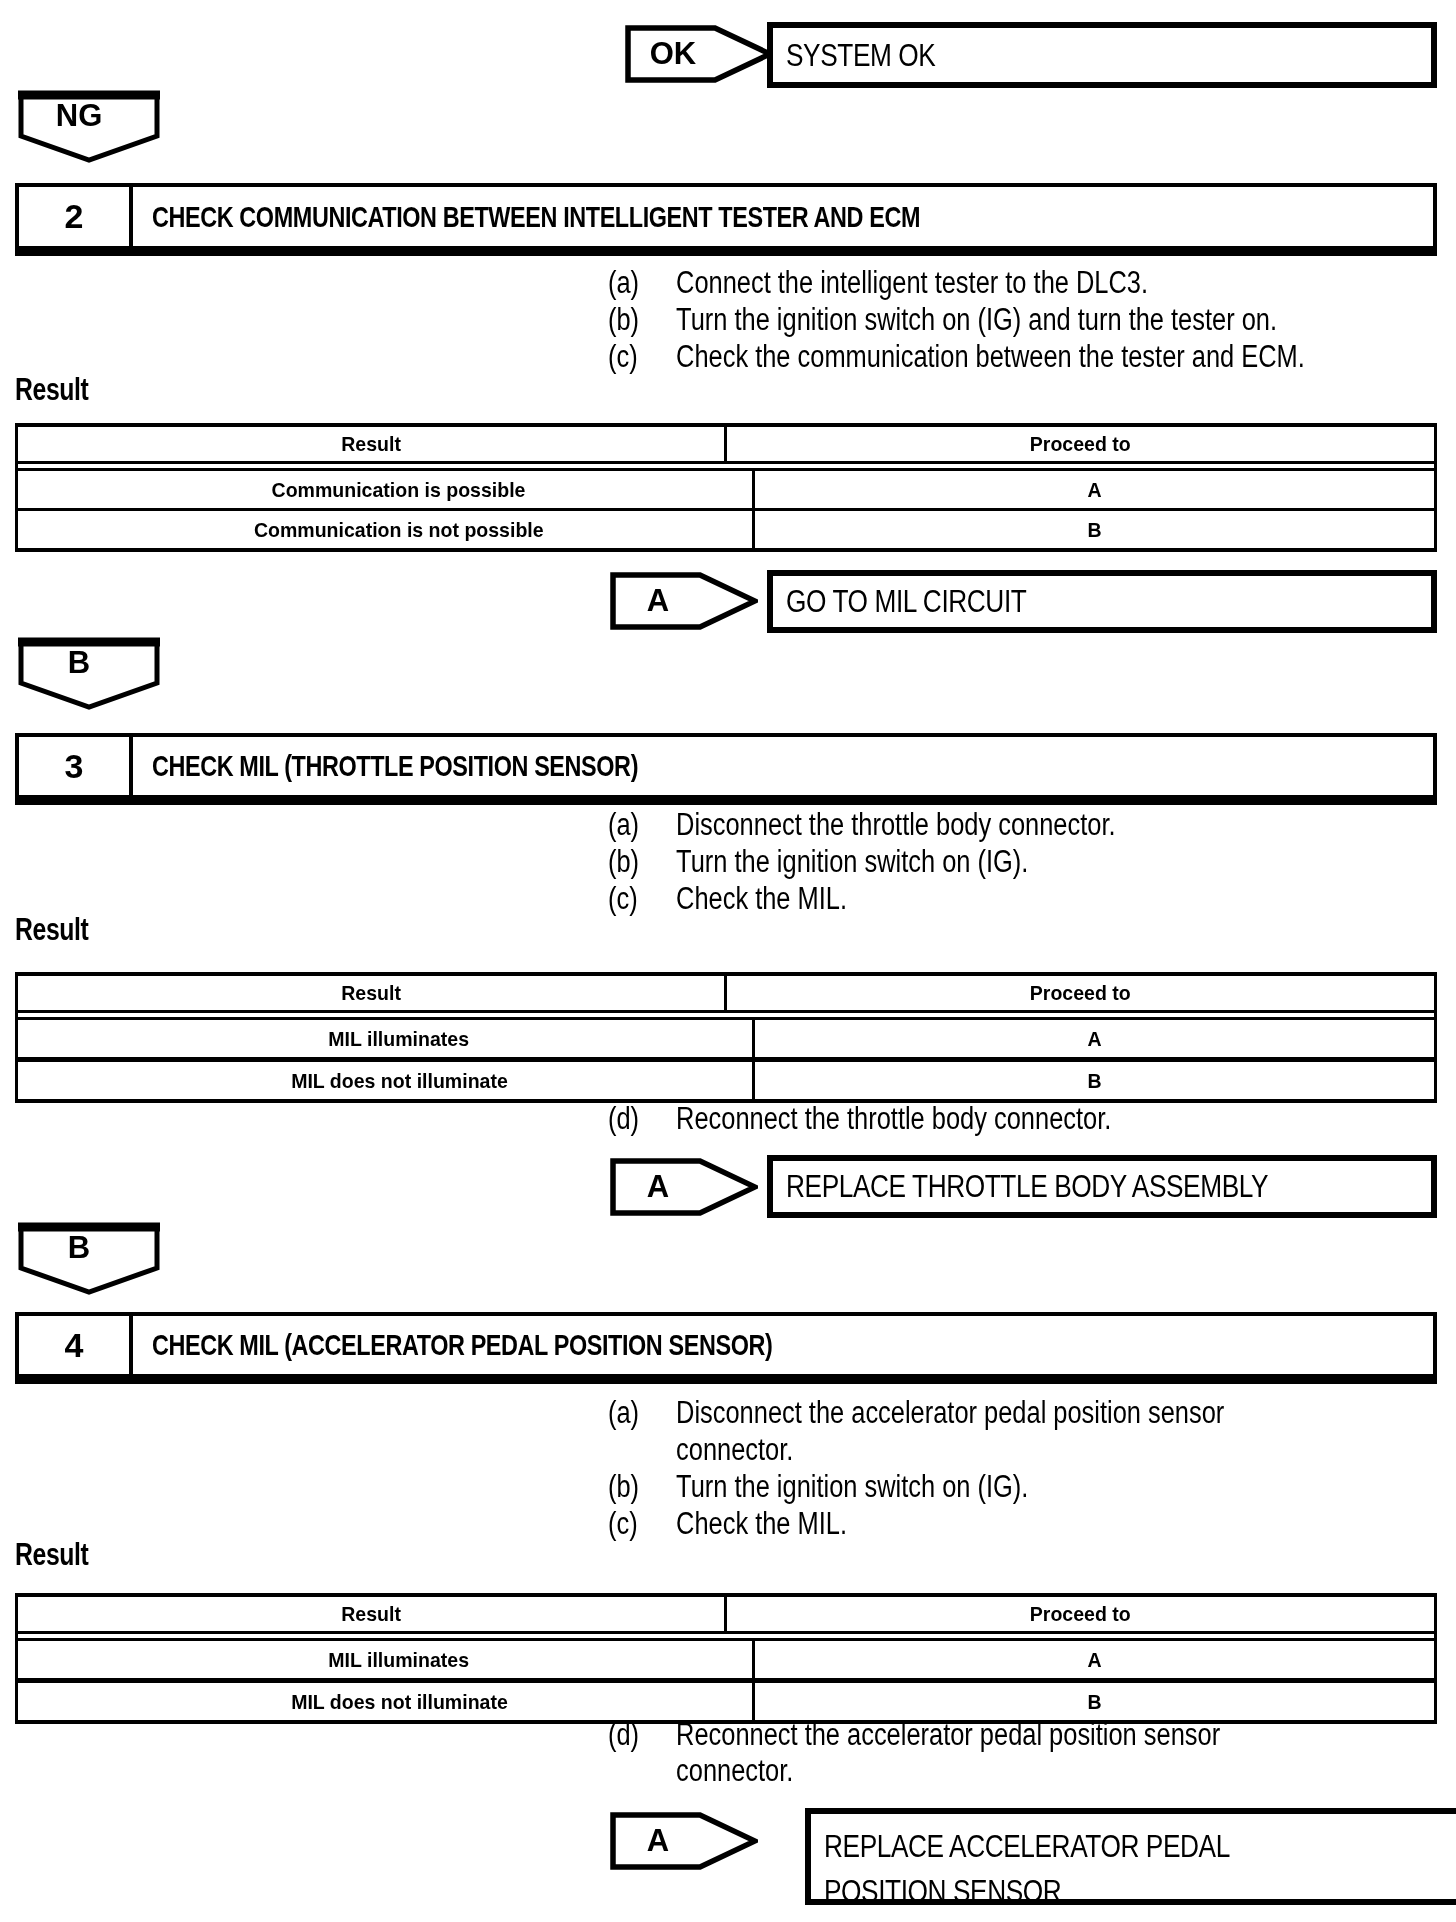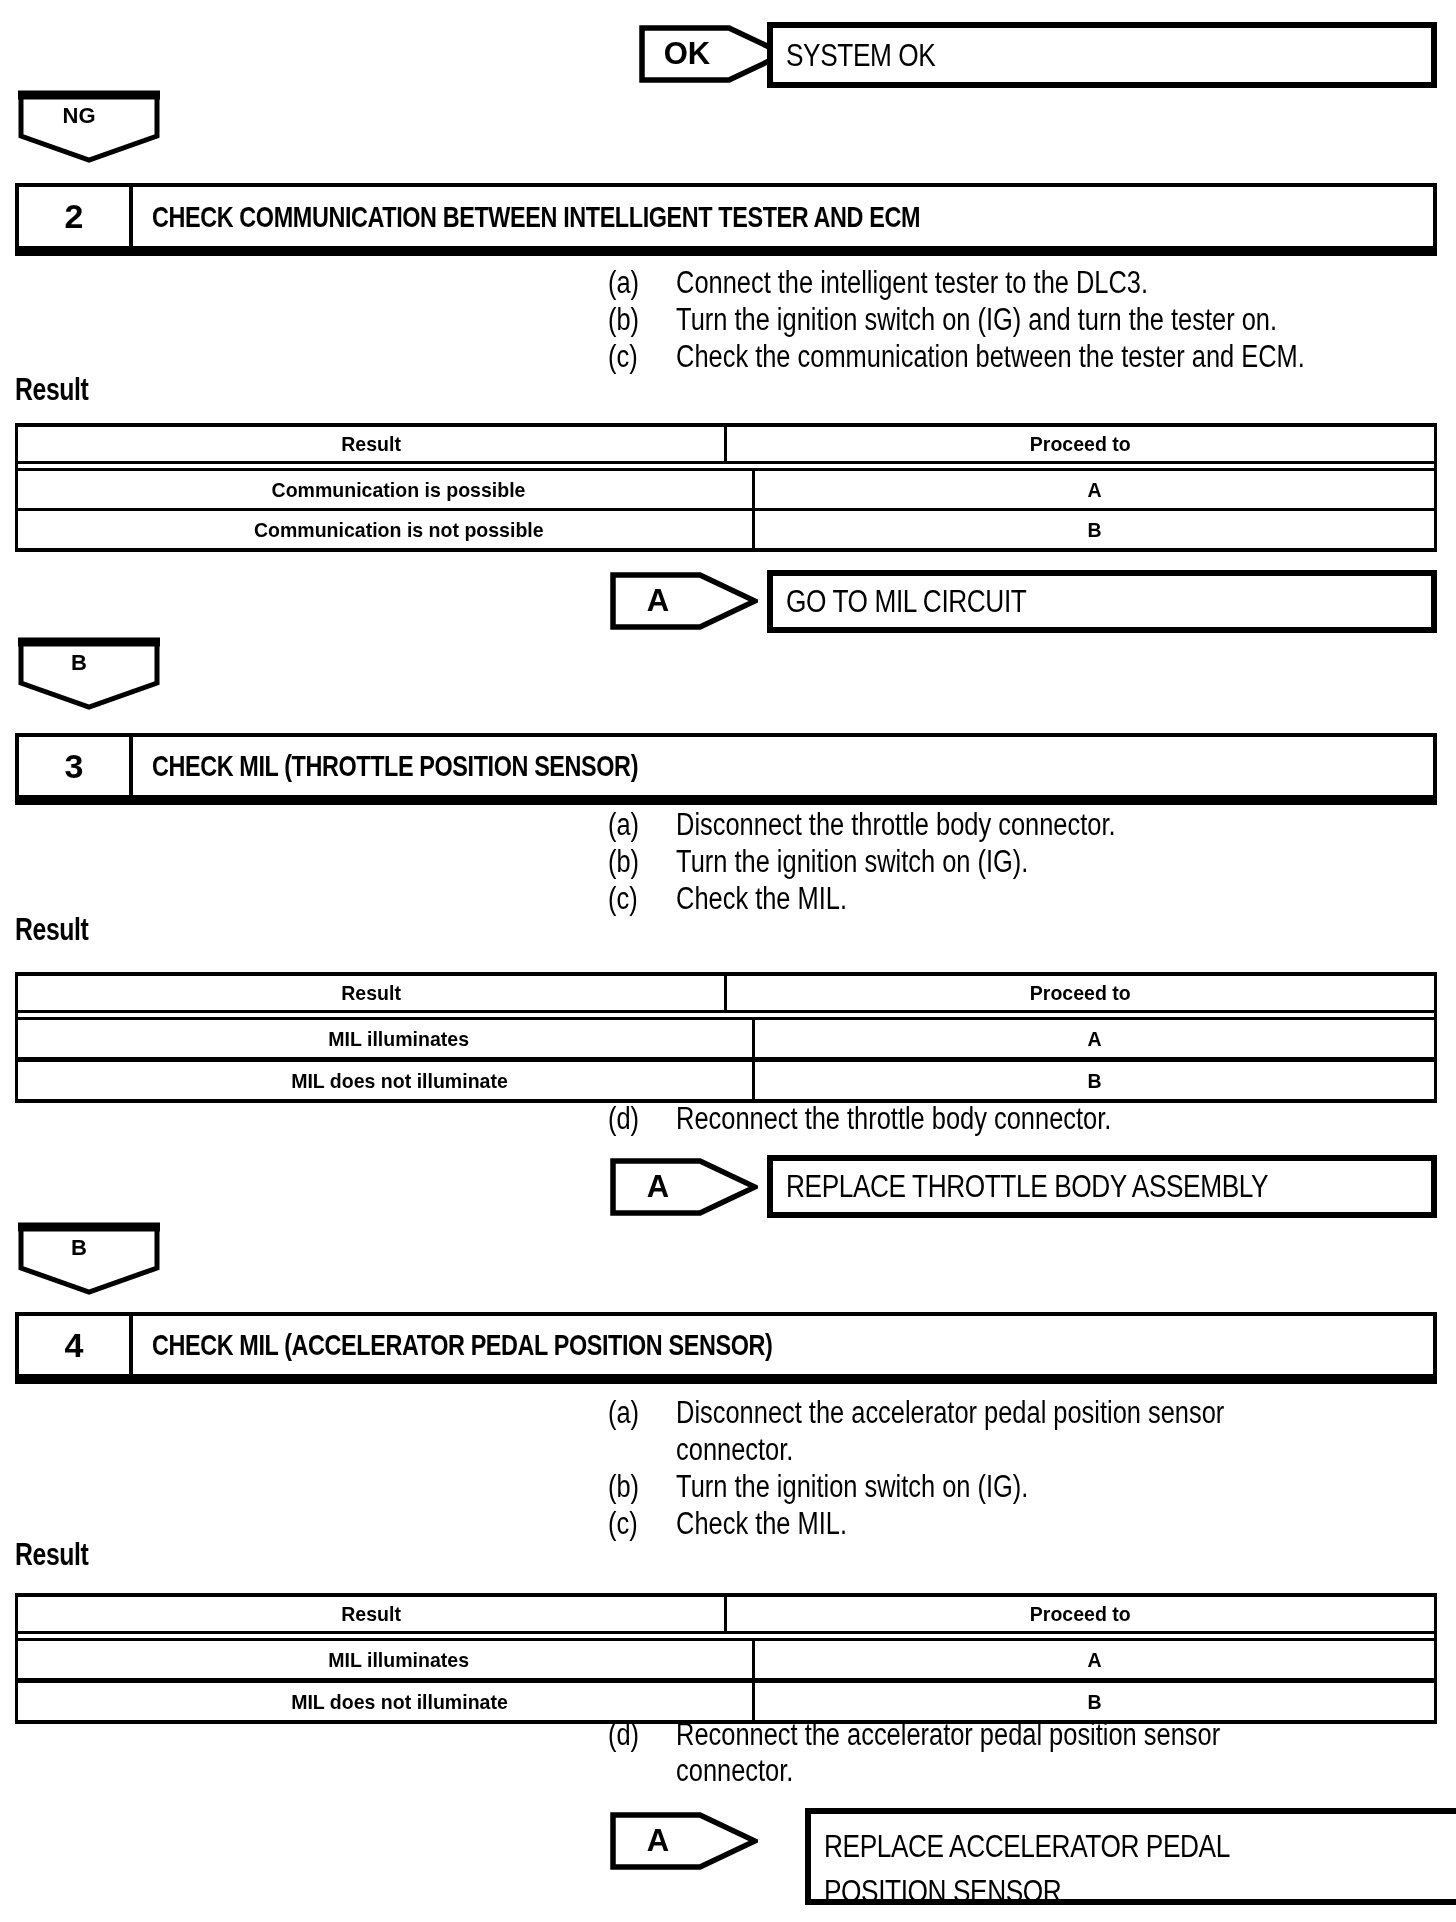--- a/index.html
+++ b/index.html
@@ -14,21 +14,21 @@
   
   .rarrow{width:148px;height:58px;}
   .rarrow svg{display:block;}
   .rarrow .lbl{position:absolute;left:0;top:0;width:96px;height:58px;display:flex;align-items:center;justify-content:center;
                font-weight:bold;font-size:31px;}
 
   
   .dpent{width:142px;height:74px;}
   .dpent svg{display:block;}
   .dpent .lbl{position:absolute;left:0;top:6px;width:122px;height:40px;display:flex;align-items:center;justify-content:center;
-              font-weight:bold;font-size:22px;}
+              font-weight:bold;font-size:31px;}
 
   
   .bigbox{border:6px solid #000;width:670px;box-sizing:border-box;background:#fff;
           display:flex;align-items:center;padding-left:13px;font-weight:normal;font-size:32px;}
   .bigbox.oneline{height:63px;}
   .bigbox.sys{height:66px;}
   .bigbox.twoline{height:97px;display:block;padding-top:10px;line-height:45px;}
 
   
   .stephdr{left:15px;width:1422px;height:73px;border:4px solid #000;border-bottom-width:10px;
@@ -57,21 +57,21 @@
   .thead .tc{height:34px;}
   .trow .tc{height:37px;}
   .tc1{width:706px;flex:none;border-right:3px solid #000;}
   .tc2{flex:1;}
 </style>
 </head>
 <body>
 
 <div id="page">
 
-  <div class="abs rarrow" style="left:639px;top:25px;">
+  <div class="abs rarrow" style="left:625px;top:25px;">
     <svg width="148" height="58" viewBox="0 0 148 58">
       <polygon points="3,3 90,3 145,29 90,55 3,55" fill="#fff" stroke="#000" stroke-width="5.5"></polygon>
     </svg>
     <span class="lbl">OK</span>
   </div>
   <div class="abs bigbox sys" style="left:767px;top:22px;">
     <span class="cnd">SYSTEM OK</span>
   </div>
 
   <div class="abs dpent" style="left:18px;top:90px;">

